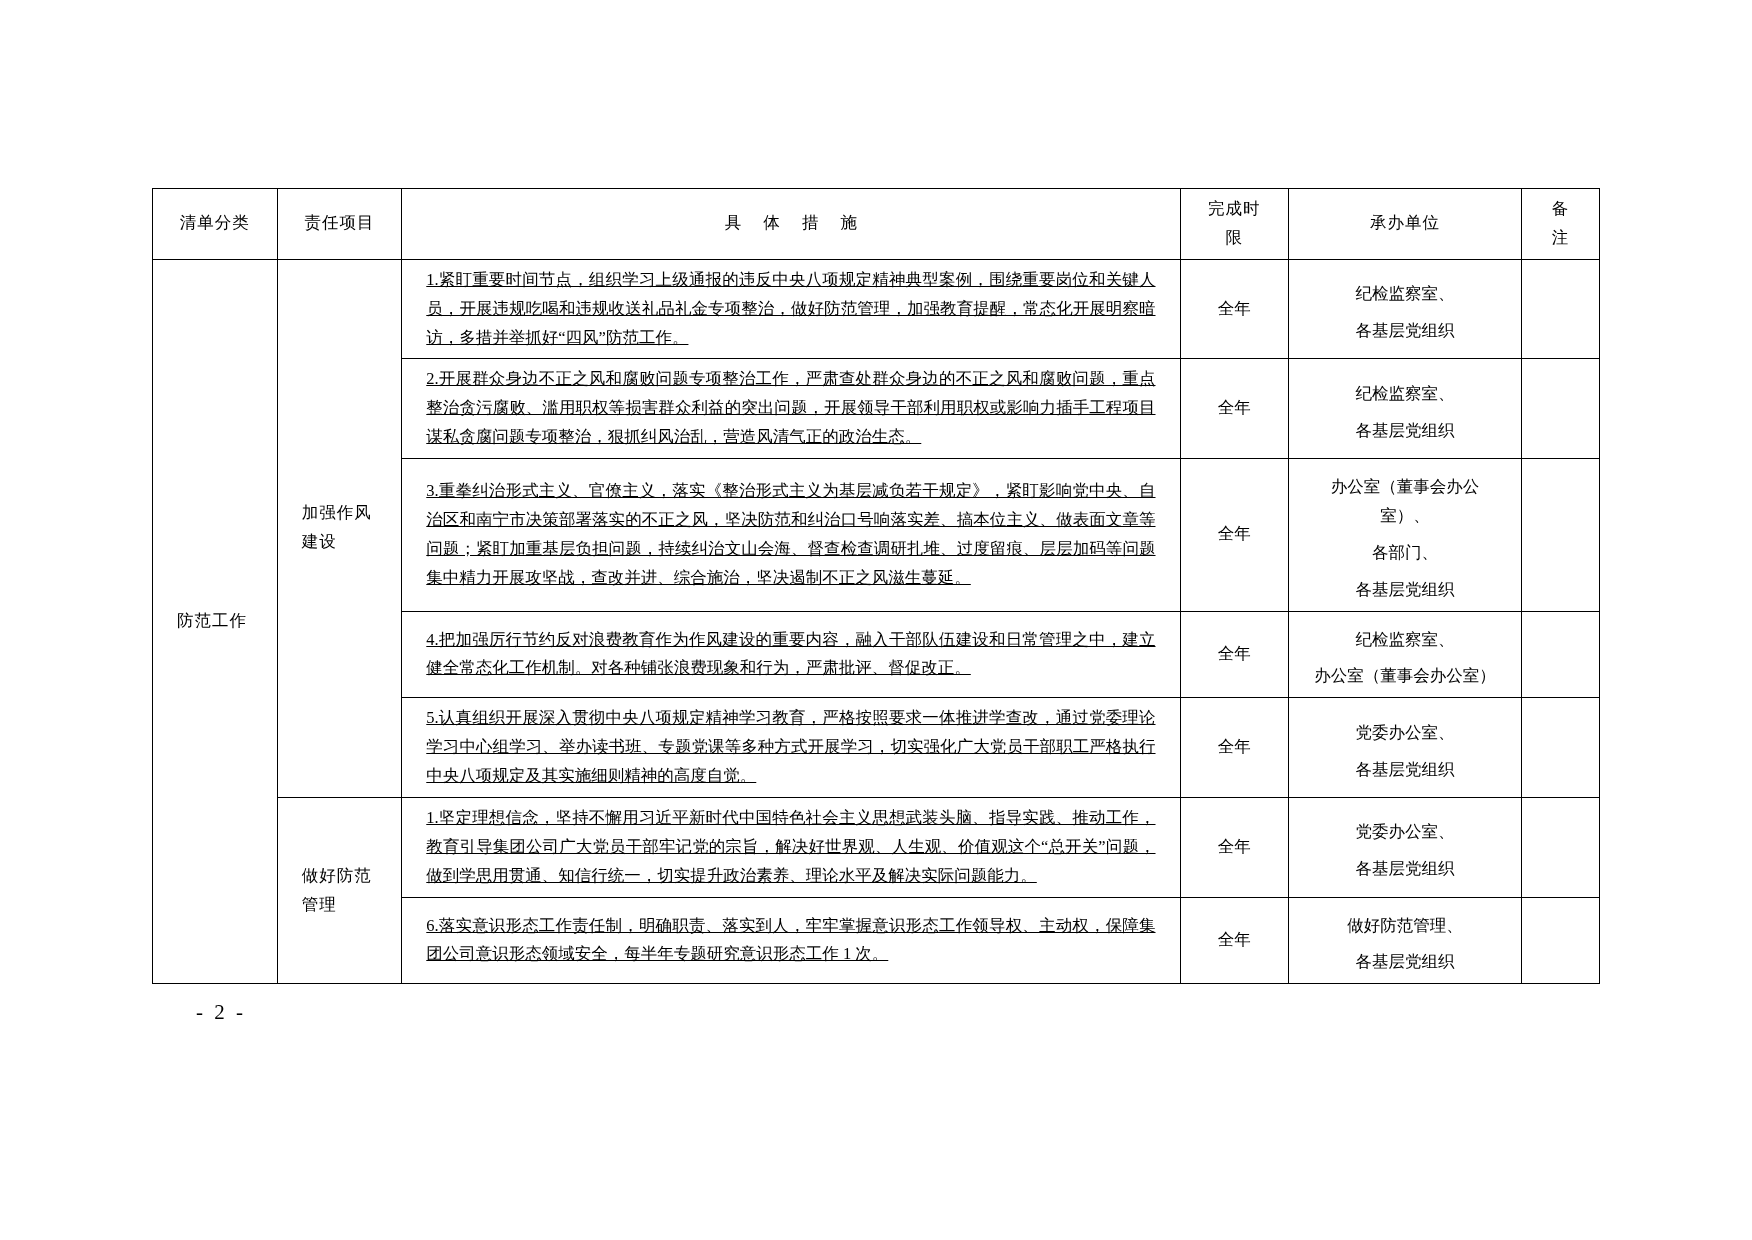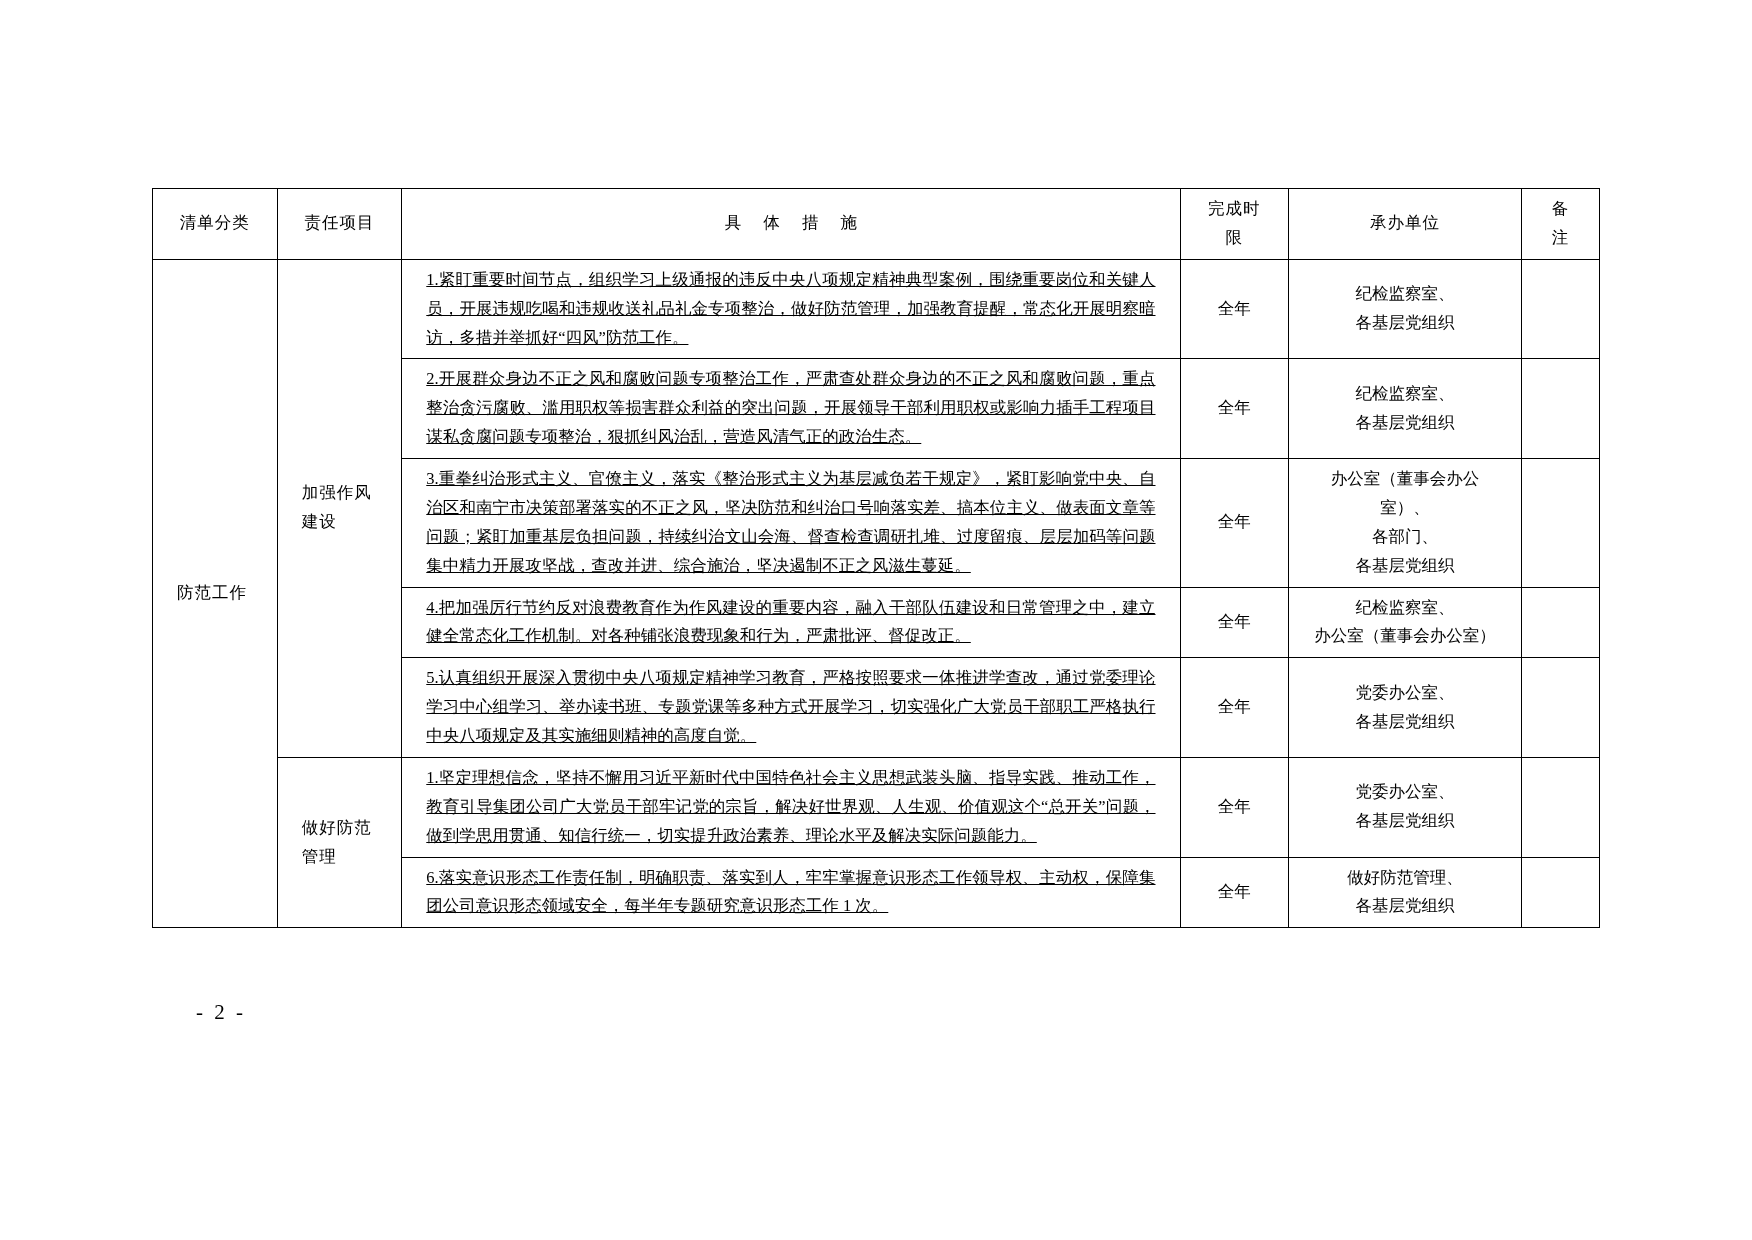--- a/index.html
+++ b/index.html
@@ -67,21 +67,21 @@
     line-height: 1.95;
     font-size: 16.5px;
     padding: 10px 10px 10px 10px;
     text-decoration: underline;
   }
   .time-cell, .unit-cell {
     text-align: center;
     font-size: 16.5px;
     line-height: 1.8;
   }
-  .unit-cell span { display: block; }
+  .unit-cell span { display: block; margin-top: 8px; }
   .note-cell { }
   .page-number {
     position: absolute;
     left: 196px;
     top: 1000px;
     font-size: 21px;
     letter-spacing: 3px;
   }
 </style>
 </head>

